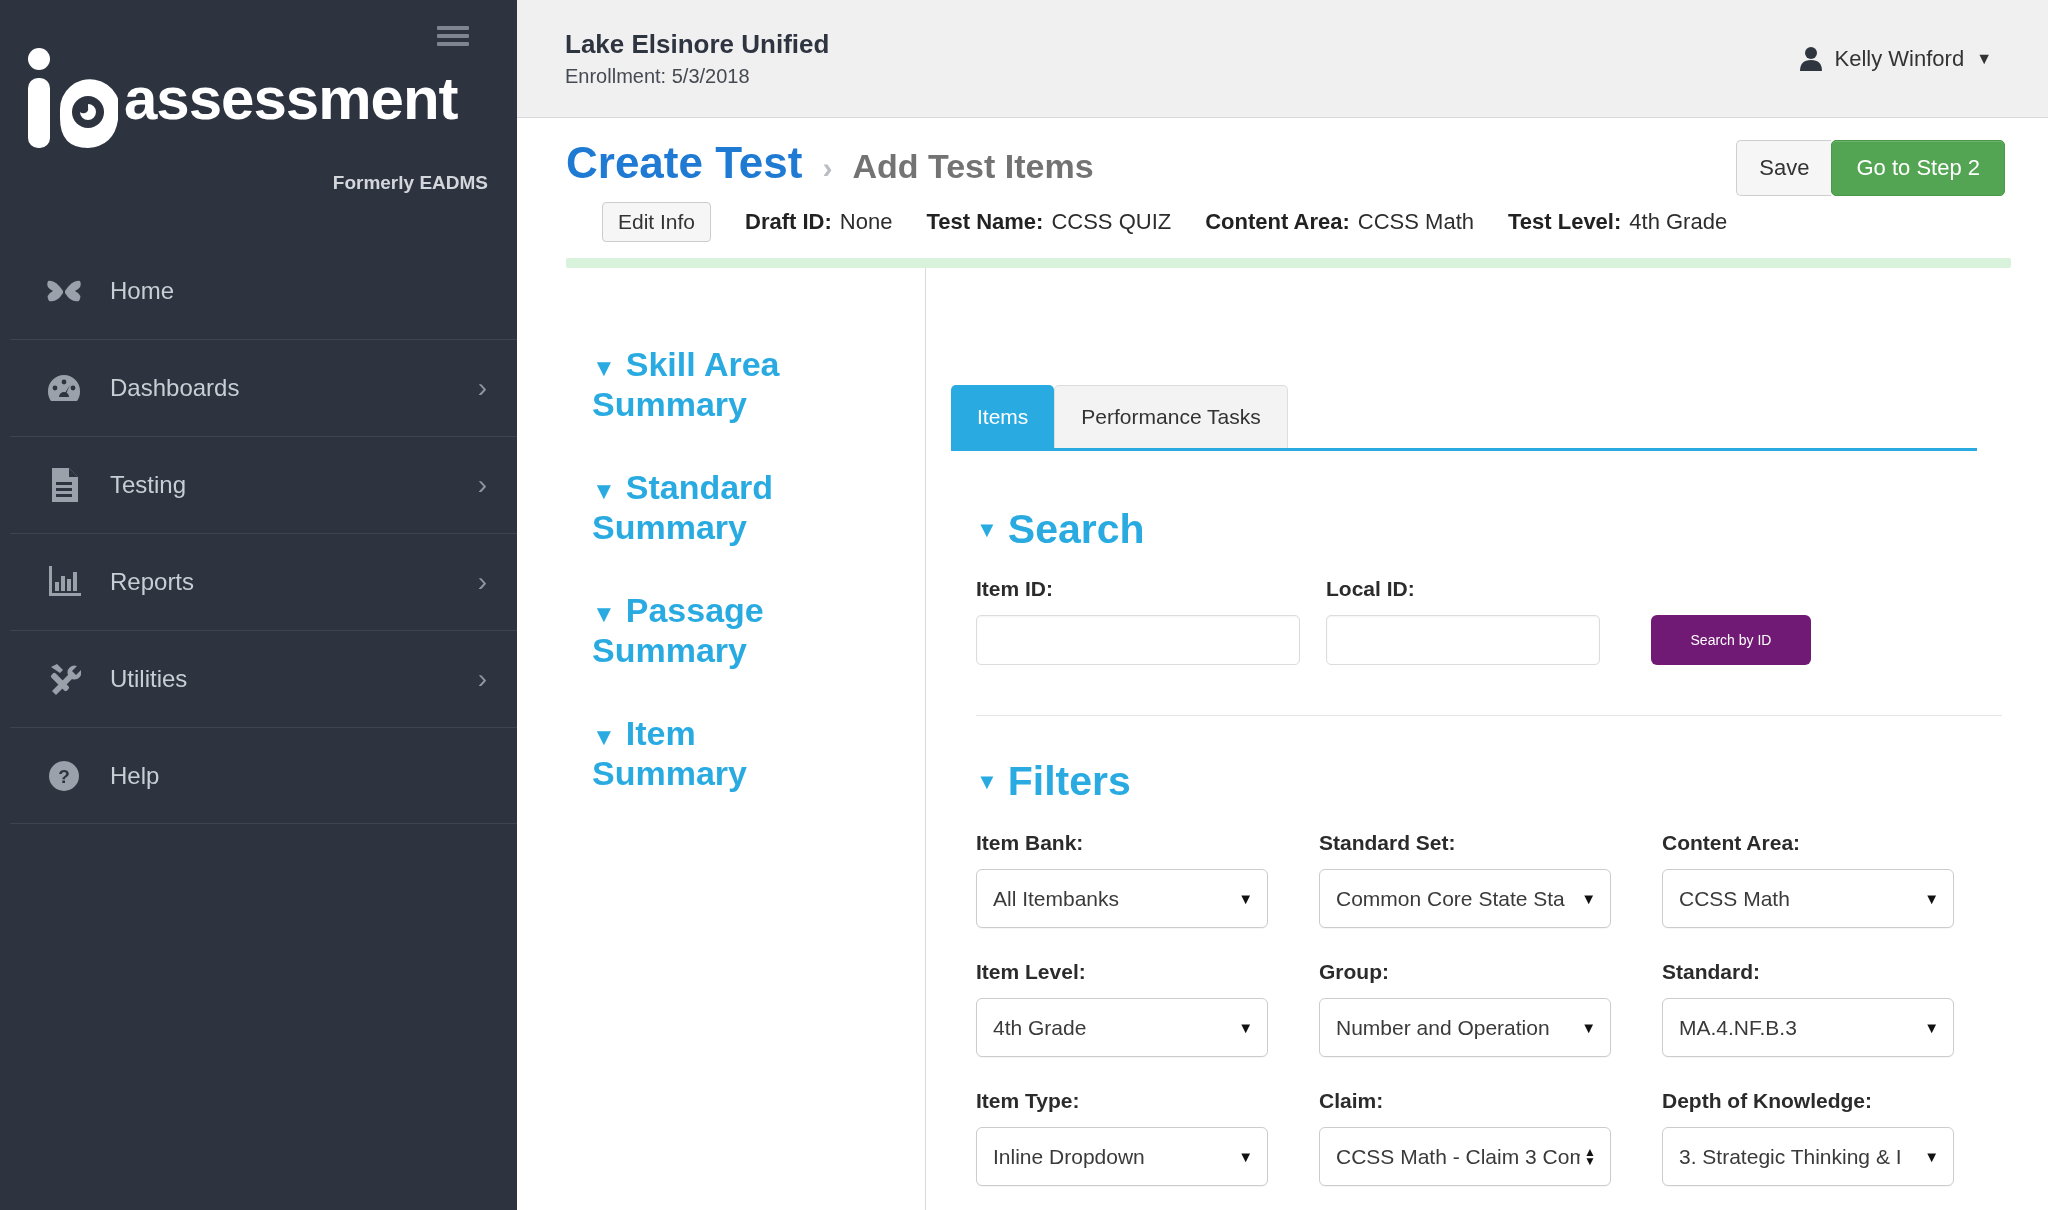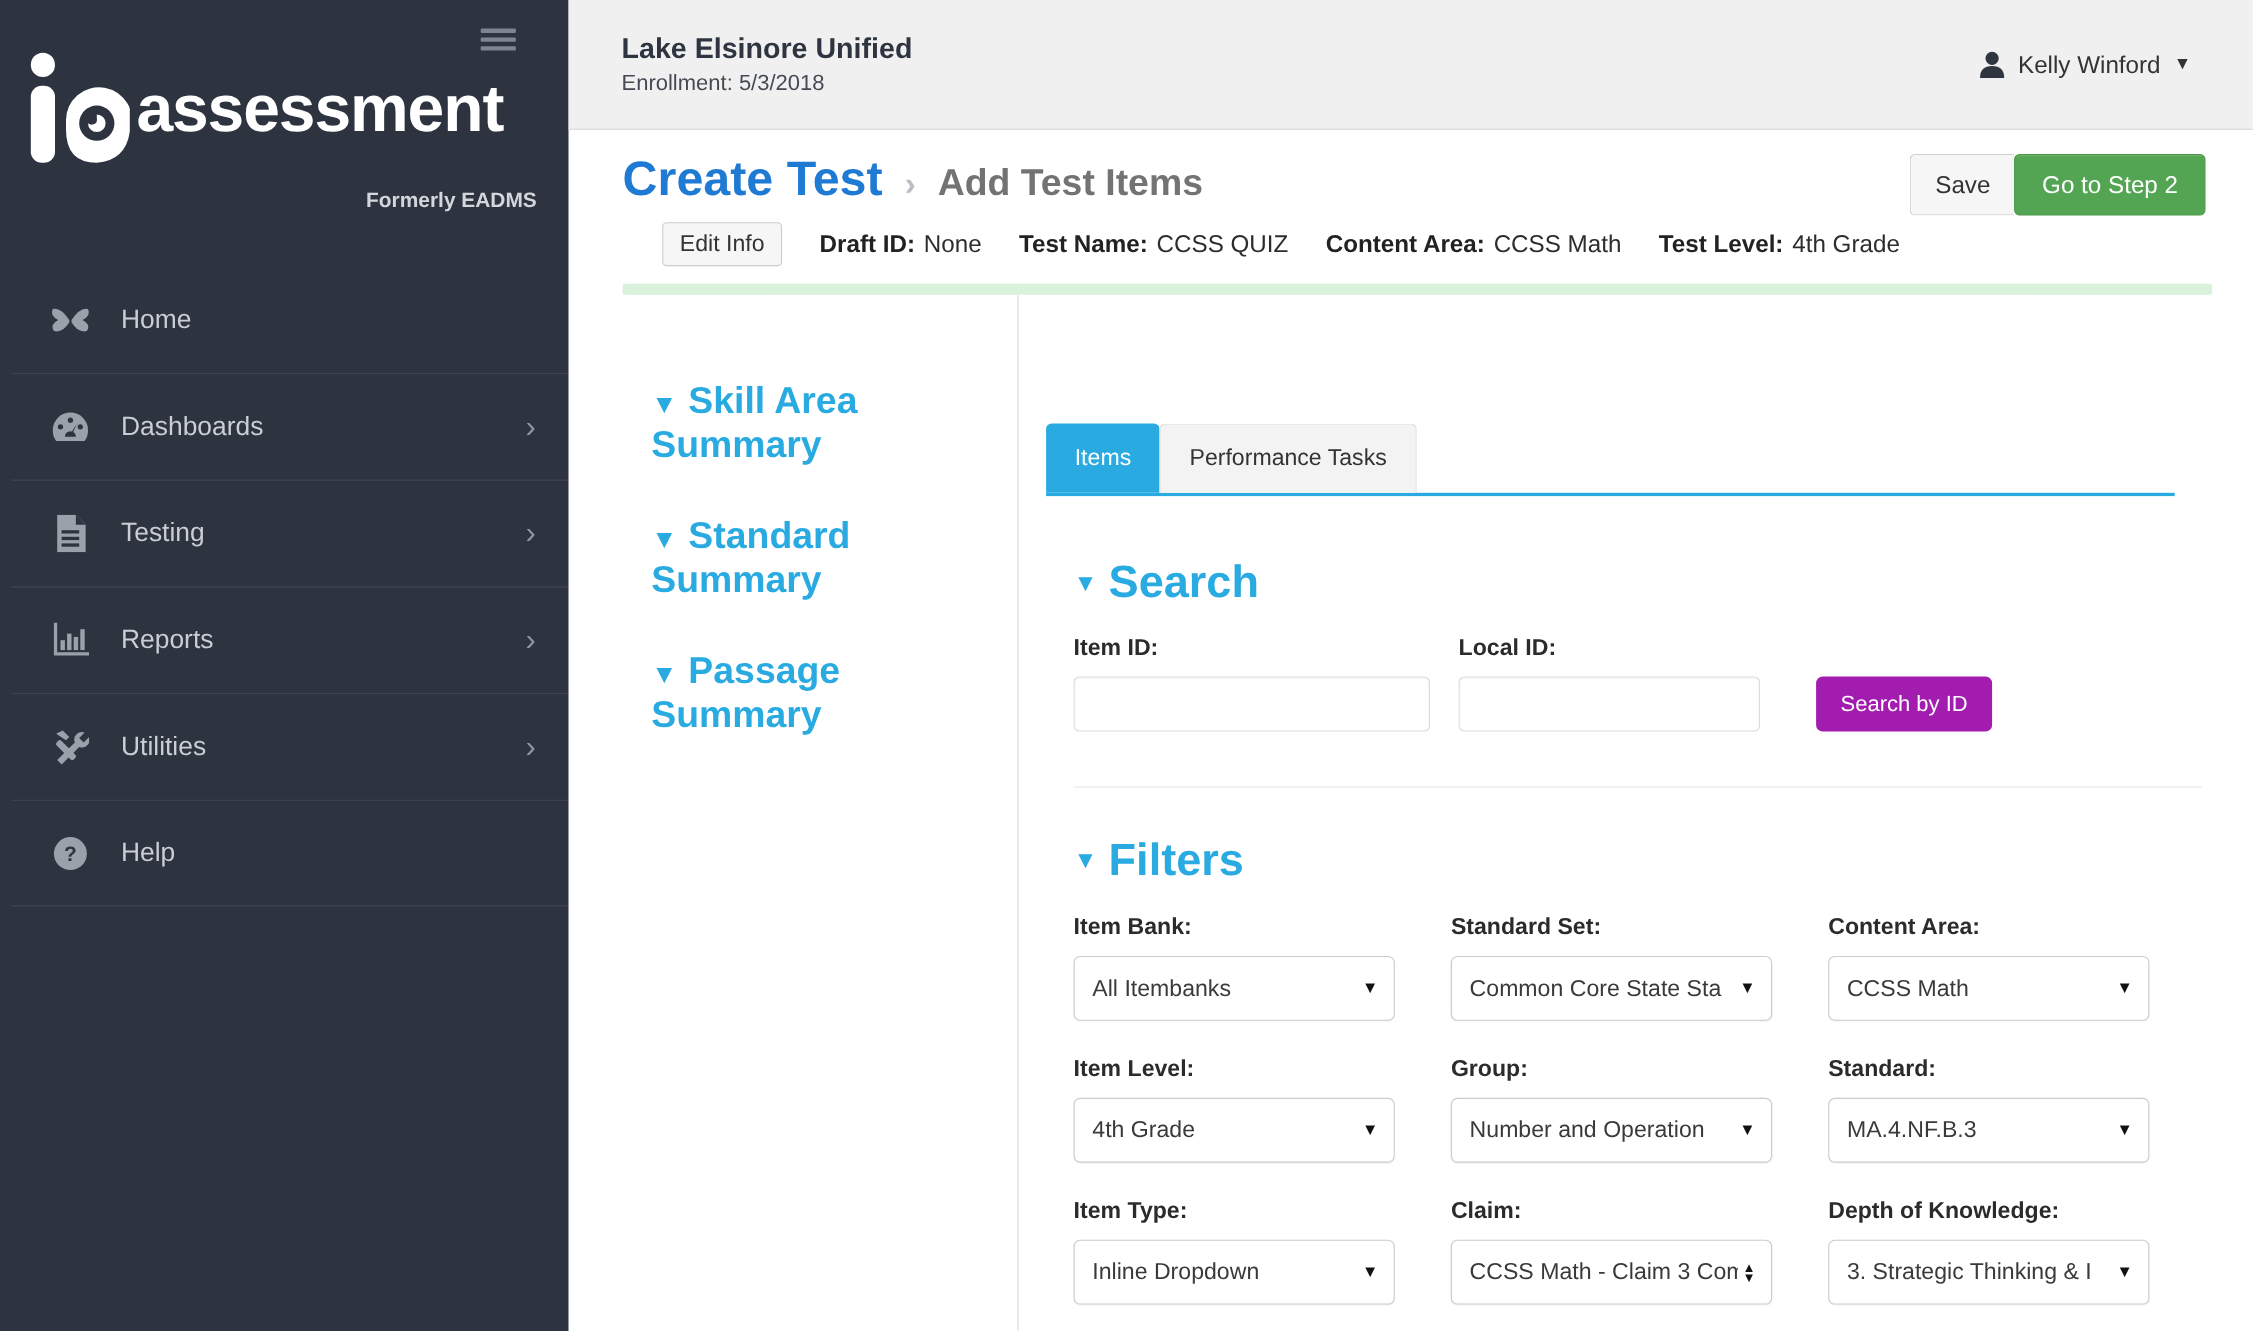--- a/index.html
+++ b/index.html
@@ -107,22 +107,22 @@
   .field-label { font-size:21px; font-weight:bold; color:#2b2b2b; margin-bottom:14px; white-space:nowrap; }
   .search-row { display:flex; margin-top:24px; align-items:flex-end; }
   .sfield1 { width:324px; }
   .sfield2 { width:274px; margin-left:26px; }
   .text-input {
     width:100%; height:50px; border:1px solid #dcdcdc; border-radius:5px;
     box-shadow:inset 0 1px 2px rgba(0,0,0,0.05); font-size:21px; padding:0 12px;
     font-family:inherit; background:#fff;
   }
   .btn-searchid {
-    margin-left:51px; width:160px; height:50px; background:#a21caf; color:#fff;
-    border:none; border-radius:6px; font-size:20px; font-family:inherit; cursor:pointer;
+    margin-left:51px; width:160px; height:50px; background:#701a75; color:#fff;
+    border:none; border-radius:6px; font-size:14px; font-family:inherit; cursor:pointer;
   }
   .hr { margin-top:50px; border-top:1px solid #e7e7e7; width:1026px; }
 
   
   .filters-section { margin:42px 0 0 25px; }
   .filter-grid {
     margin-top:26px; display:grid; grid-template-columns:292px 292px 292px;
     column-gap:51px; row-gap:32px;
   }
   .selectbox {
@@ -269,20 +269,21 @@
   </div>
 
   <div class="progress-bar"></div>
 
   <div class="columns">
 
     <div class="left-col">
       <a class="summary-link"><span class="scaret">▼</span><span>Skill Area Summary</span></a>
       <a class="summary-link"><span class="scaret">▼</span><span>Standard Summary</span></a>
       <a class="summary-link"><span class="scaret">▼</span><span>Passage Summary</span></a>
+      <a class="summary-link"><span class="scaret">▼</span><span>Item Summary</span></a>
     </div>
 
     <div class="right-col">
       <div class="rc-inner">
 
         <div class="tabs">
           <div class="tab active">Items</div>
           <div class="tab inactive">Performance Tasks</div>
         </div>
 

